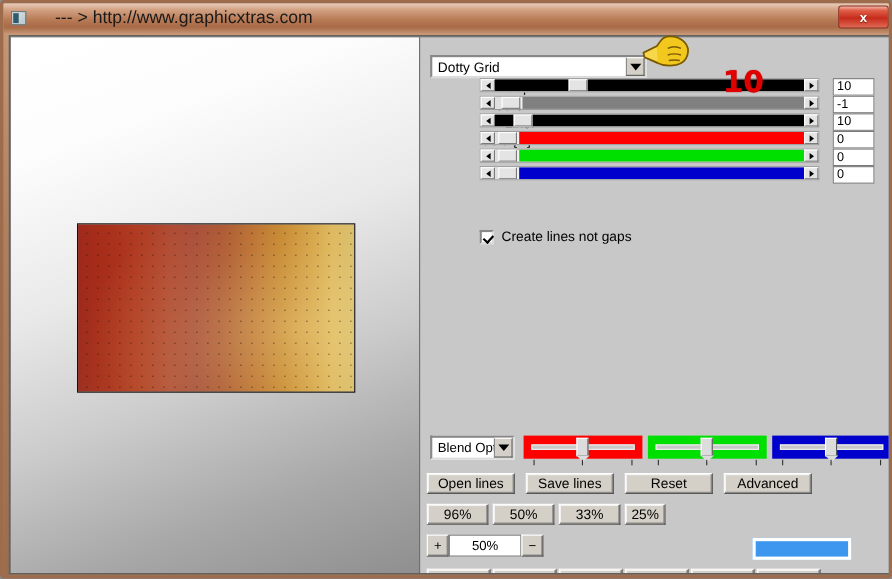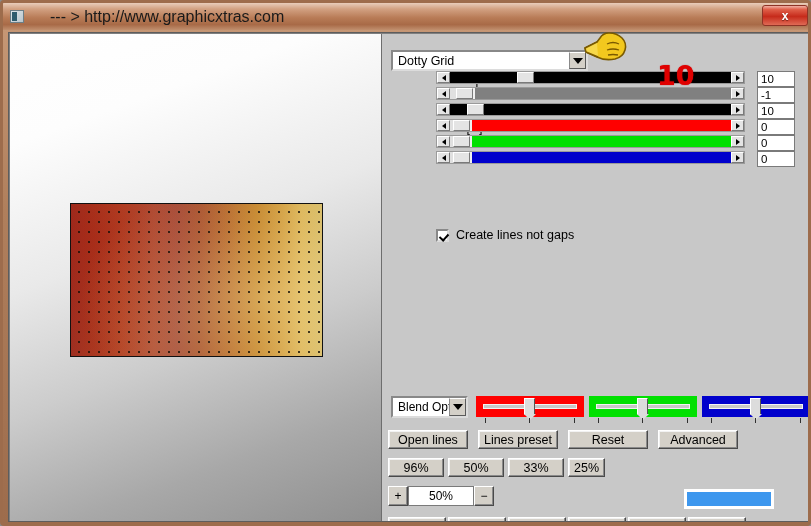--- a/index.html
+++ b/index.html
@@ -134,21 +134,21 @@
   }
   .numbox{
     position:absolute;width:38px;height:16px;
     background:#fff;border:1px solid #7a7a7a;
     box-sizing:border-box;
     font-size:11.5px;color:#000;
     padding-left:3px;line-height:15px;
     font-family:"Liberation Sans", sans-serif;
     cursor:text;
   }
-  .chk-wrap{position:absolute;display:flex;align-items:center;cursor:pointer;margin-top:20px;}
+  .chk-wrap{position:absolute;display:flex;align-items:center;cursor:pointer;}
   .chk{
     width:13px;height:13px;background:#fff;border:2px inset #dcdcdc;
     box-sizing:border-box;position:relative;flex:0 0 auto;
   }
   .chk:after{
     content:"";position:absolute;left:3px;top:1px;width:4px;height:7px;
     border:solid #000;border-width:0 2px 2px 0;transform:rotate(42deg);
   }
   .chk-lbl{font-size:12.5px;color:#000;margin-left:7px;white-space:nowrap;}
   .btn{
@@ -337,21 +337,21 @@
       <div class="tbar" style="left:320px;top:362px;width:108px;">
         <div class="tb-bg" style="background:#0000cc;"></div>
         <div class="tb-line"></div>
         <div class="tb-thumb" style="left:48px;"></div>
         <div class="tick" style="left:9px;"></div>
         <div class="tick" style="left:53px;"></div>
         <div class="tick" style="left:98px;"></div>
       </div>
 
       <div class="btn" style="left:6px;top:396px;width:80px;height:19px;">Open lines</div>
-      <div class="btn" style="left:96px;top:396px;width:80px;height:19px;">Lines preset</div>
+      <div class="btn" style="left:96px;top:396px;width:80px;height:19px;">Save lines</div>
       <div class="btn" style="left:186px;top:396px;width:80px;height:19px;">Reset</div>
       <div class="btn" style="left:276px;top:396px;width:80px;height:19px;">Advanced</div>
 
       <div class="btn" style="left:6px;top:424px;width:56px;height:19px;">96%</div>
       <div class="btn" style="left:66px;top:424px;width:56px;height:19px;">50%</div>
       <div class="btn" style="left:126px;top:424px;width:56px;height:19px;">33%</div>
       <div class="btn" style="left:186px;top:424px;width:37px;height:19px;">25%</div>
 
       <div class="stepper" style="left:6px;top:452px;">
         <div class="st-btn">+</div>

